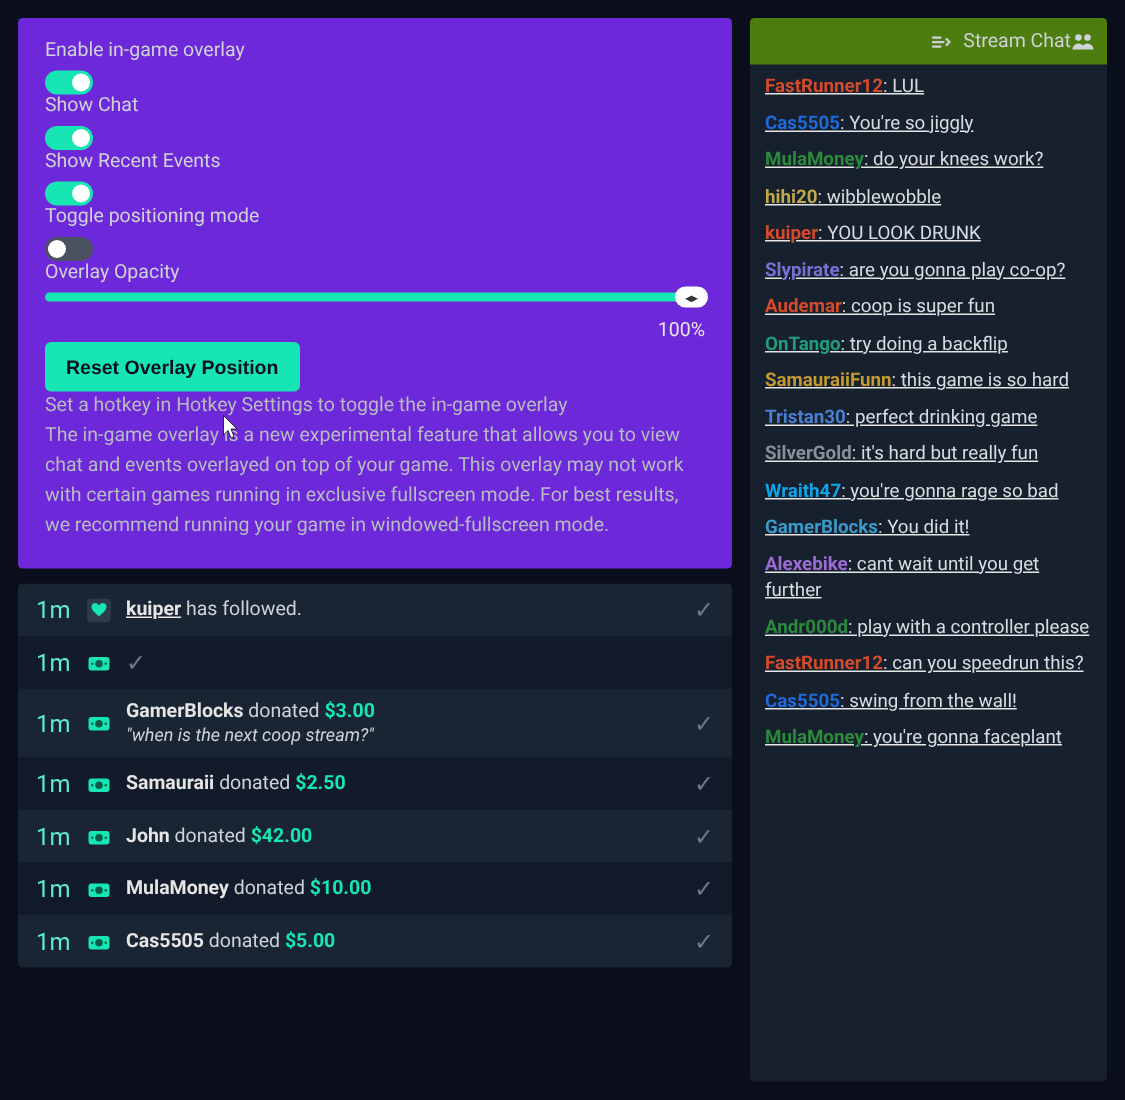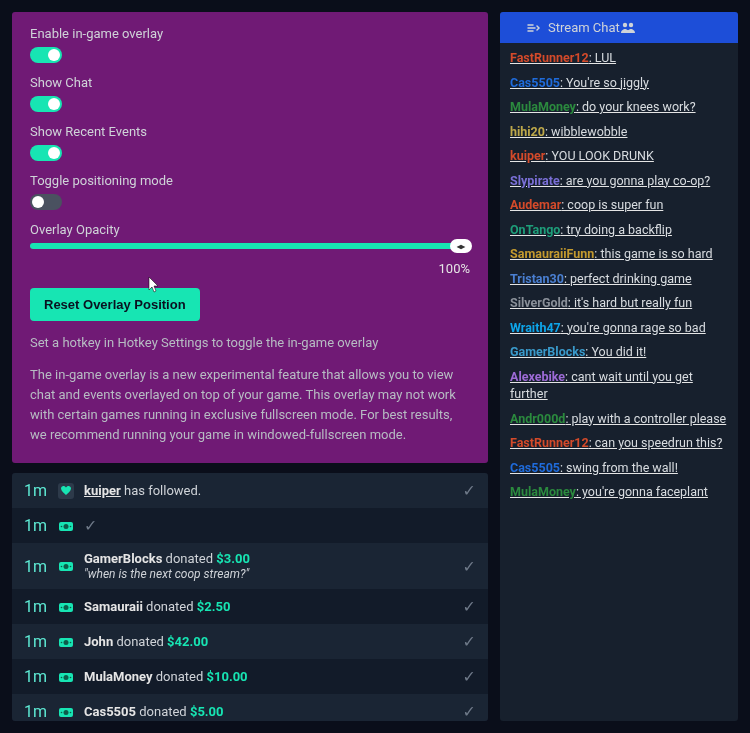--- a/index.html
+++ b/index.html
@@ -13,26 +13,25 @@
   overflow: hidden;
   display: flex;
   gap: 12px;
   padding: 12px;
 }
 .left-col { flex: 1; display: flex; flex-direction: column; gap: 10px; }
 .right-col { width: 238px; background: #17202d; border-radius: 3px; display: flex; flex-direction: column; }
 
 
 .settings-panel {
-  background: #701a75;
+  background: #6d28d9;
   border-radius: 3px;
   padding: 14px 18px 18px;
   display: flex;
   flex-direction: column;
-  gap: 12px;
 }
 .setting-row { display: flex; flex-direction: column; gap: 6px; }
 .setting-label { color: #cfd3d8; font-size: 13px; }
 
 
 .toggle {
   width: 32px; height: 16px; border-radius: 10px;
   position: relative; cursor: pointer;
 }
 .toggle.on { background: #17e5b3; }
@@ -88,22 +87,22 @@
 .event-icon { width: 16px; height: 16px; flex-shrink: 0; }
 .event-body { flex: 1; color: #cfd3d8; }
 .event-body .uname { font-weight: 700; color: #e5e5e5; }
 .event-body .uname.underline { text-decoration: underline; }
 .event-body .amount { color: #17e5b3; font-weight: 700; }
 .event-msg { font-style: italic; color: #cfd3d8; font-size: 12px; margin-top: 1px; }
 .event-check { color: #6f7a89; font-size: 16px; }
 
 
 .chat-header {
-  display: flex; align-items: center; justify-content: flex-start;
-  background: #1d4ed8; padding: 8px 26px; border-top-left-radius: 3px;
+  display: flex; align-items: center; justify-content: flex-end;
+  background: #4d7c0f; padding: 8px 8px; border-top-left-radius: 3px;
   border-top-right-radius: 3px;
 }
 .chat-header-left { display: flex; align-items: center; gap: 8px; color: #cfd3d8; font-size: 13px; }
 .chat-body { flex: 1; padding: 6px 10px; overflow: hidden; }
 .chat-line { font-size: 12.5px; line-height: 1.4; margin-bottom: 7px; text-decoration: underline; }
 .chat-line .cuser { font-weight: 700; }
 .chat-line .cmsg { color: #d8dce0; }
 
 svg { display: block; }
 </style>

